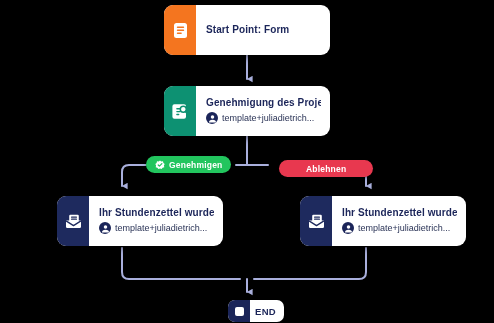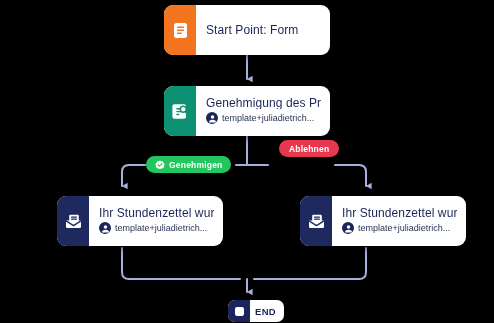--- a/index.html
+++ b/index.html
@@ -43,22 +43,22 @@
   }
   .node-body {
     flex: 1 1 auto;
     display: flex;
     flex-direction: column;
     justify-content: center;
     padding: 6px 9px 6px 10px;
     min-width: 0;
   }
   .node-title {
-    font-size: 12px;
-    font-weight: normal;
+    font-size: 10px;
+    font-weight: bold;
     color: #1B2559;
     line-height: 12px;
     white-space: nowrap;
     overflow: hidden;
     letter-spacing: 0.1px;
   }
   .node-sub {
     font-size: 9px;
     color: #2A3356;
     line-height: 14px;
@@ -217,21 +217,21 @@
   <div class="pill" style="left:146px; top:156px; background:#22C55E;justify-content:center;">
     <span>
       <svg width="10" height="10" viewBox="0 0 10 10" aria-hidden="true">
         <path d="M5,0.4 L6.3,1.6 L8.0,1.3 L8.4,3.0 L9.7,4.0 L8.9,5.6 L9.3,7.3 L7.6,7.7 L6.6,9.1 L5,8.5 L3.4,9.1 L2.4,7.7 L0.7,7.3 L1.1,5.6 L0.3,4.0 L1.6,3.0 L2.0,1.3 L3.7,1.6 Z" fill="#ffffff"></path>
         <path d="M3.2,5.0 L4.4,6.2 L6.9,3.6" stroke="#22C55E" stroke-width="1.2" fill="none" stroke-linecap="round" stroke-linejoin="round"></path>
       </svg>
     </span>
     <span>Genehmigen</span>
   </div>
 
-  <div class="pill" style="left:279px; top:140px; background:#E8384F; padding:0 10px;">
+  <div class="pill" style="left:279px; top:160px; background:#E8384F; padding:0 27px;">
     <span>Ablehnen</span>
   </div>
 
   <div class="node" style="left:57px; top:196px; width:166px; height:50px;">
     <div class="node-icon" style="background:#1E2A5E;">
       <svg width="17" height="15" viewBox="0 0 17 15" aria-hidden="true">
         <rect x="4.2" y="0.8" width="9.6" height="7.2" rx="1.2" fill="#ffffff"></rect>
         <rect x="6.0" y="2.6" width="6.0" height="1.1" rx="0.55" fill="#1E2A5E"></rect>
         <rect x="6.0" y="4.6" width="6.0" height="1.1" rx="0.55" fill="#1E2A5E"></rect>
         <path d="M1.0,6.6 h15.0 v6.2 a1.3,1.3 0 0 1 -1.3,1.3 h-12.4 a1.3,1.3 0 0 1 -1.3,-1.3 z" fill="#ffffff"></path>

